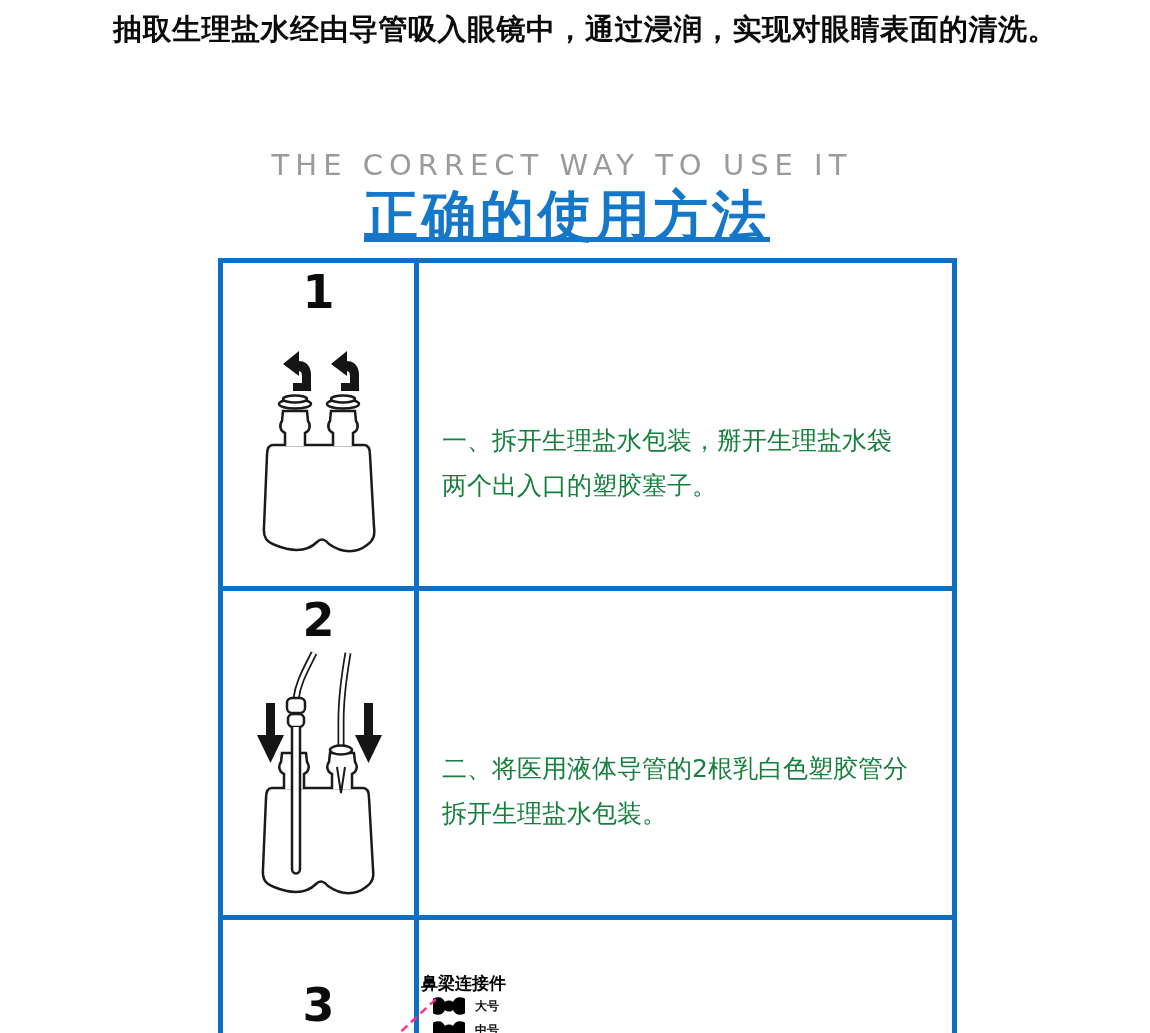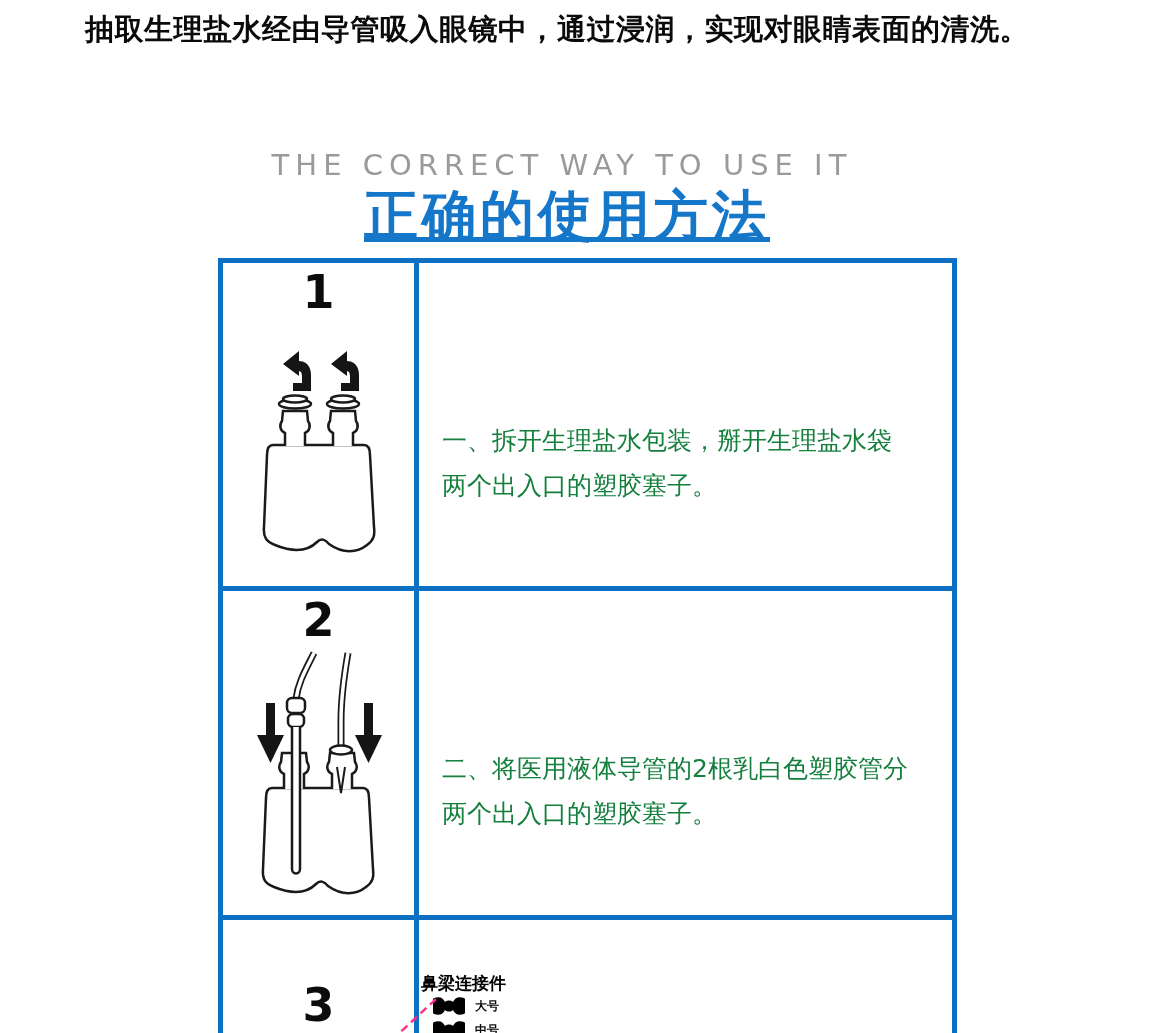--- a/index.html
+++ b/index.html
@@ -16,20 +16,21 @@
     width:1150px;height:1033px;
     background:#ffffff;
     overflow:hidden;
     font-family:"DejaVu Sans","Liberation Sans",sans-serif;
     color:var(--ink);
   }
   .intro{
     position:absolute;left:85px;top:10px;width:1000px;
     font-size:29px;font-weight:600;letter-spacing:0.5px;color:#0a0a0a;
     white-space:pre-line;
+    text-align:center;
   }
   .eyebrow{
     position:absolute;left:0;top:148px;width:1124px;
     text-align:center;
     font-size:29px;letter-spacing:6px;color:var(--eyebrow-gray);
     font-weight:400;
   }
   .title{
     position:absolute;left:0;top:180px;width:1134px;
     text-align:center;
@@ -153,21 +154,21 @@
           <g stroke="none" fill="#151515">
             <path d="M22,52 L31,52 L31,84 L40,84 L26.5,112 L13,84 L22,84 Z"></path>
           </g>
           <g stroke="none" fill="#151515">
             <path d="M120,52 L129,52 L129,84 L138,84 L124.5,112 L111,84 L120,84 Z"></path>
           </g>
         </svg>
       </div>
       <div class="cell-right">
         <p class="caption">二、将医用液体导管的2根乳白色塑胶管分
-两个出入口的塑胶塞子。</p>
+拆开生理盐水包装。</p>
       </div>
     </div>
 
     <div class="step-row row-3">
       <div class="cell-left">
         <div class="step-num">3</div>
       </div>
       <div class="cell-right">
         <div class="bridge-label">鼻梁连接件</div>
         <div class="bridge-options">

